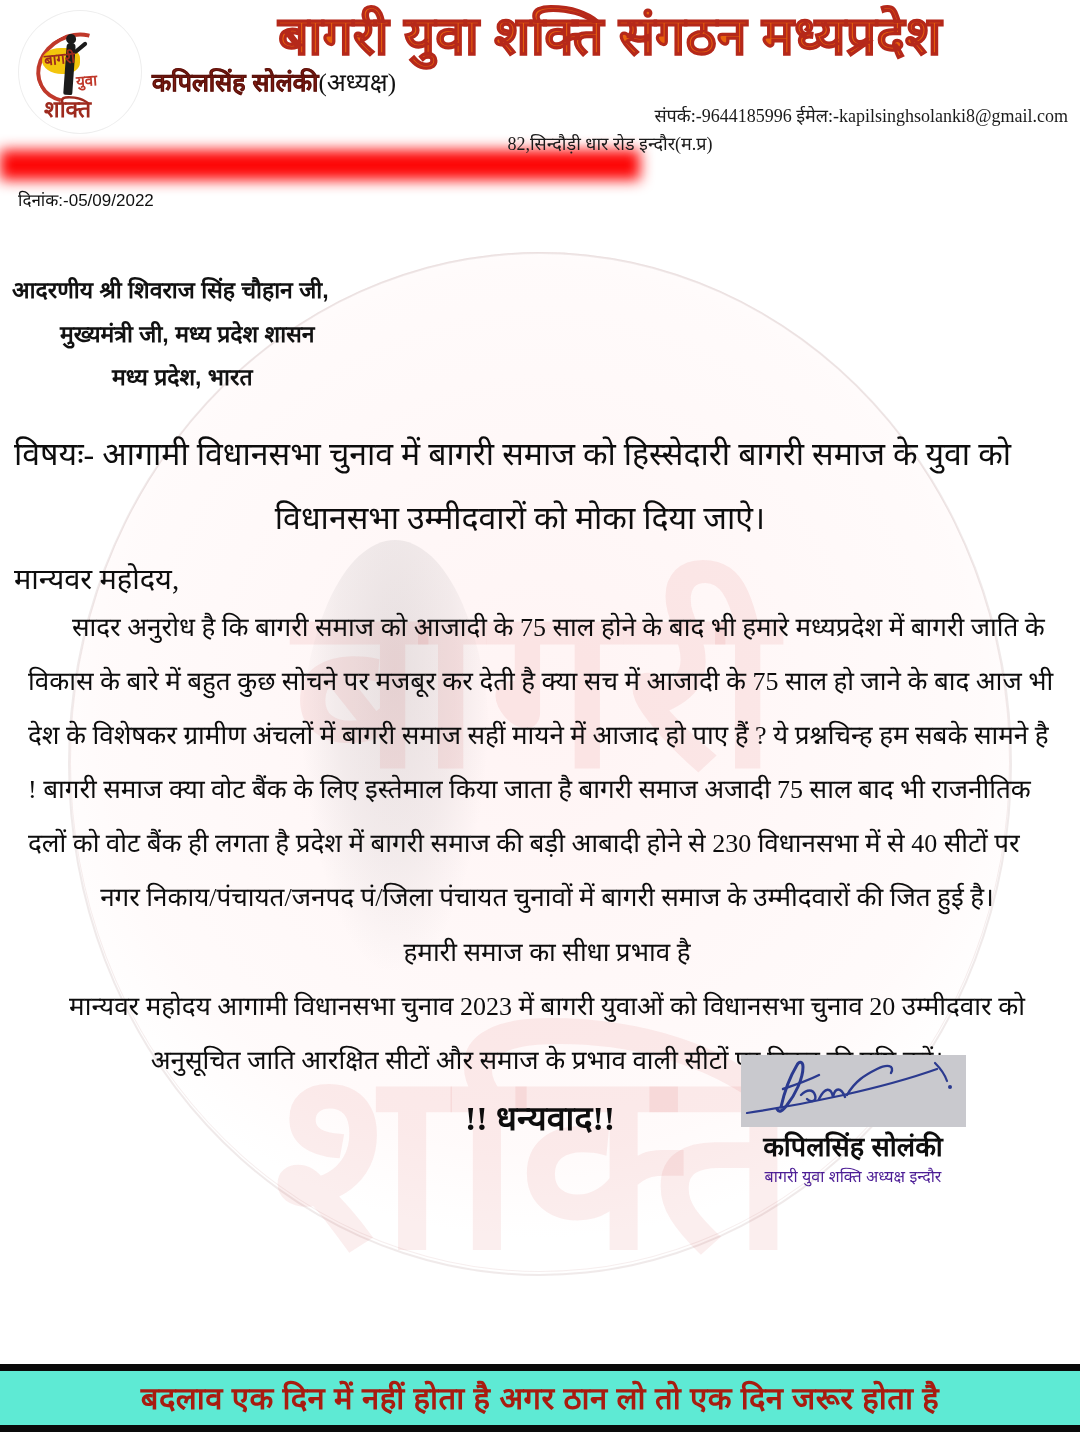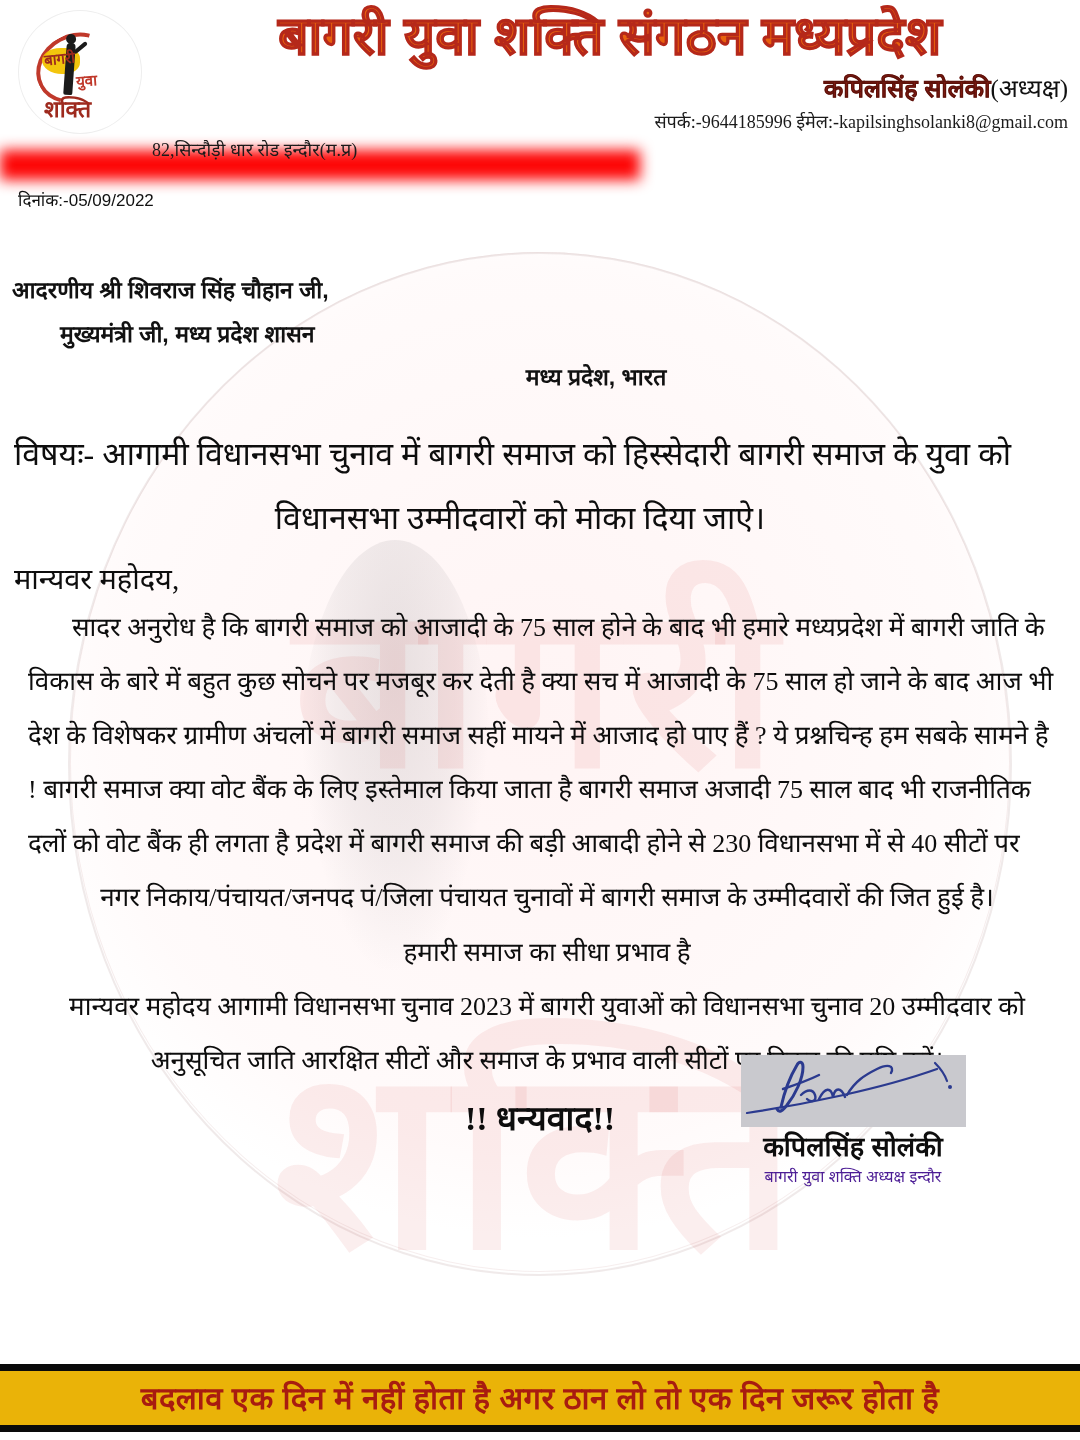--- a/index.html
+++ b/index.html
@@ -199,22 +199,22 @@
     font-weight: bold;
     line-height: 1.05;
     color: #e8620d;
     -webkit-text-stroke: 1.6px #b5281a;
     text-align: center;
     margin: 2px 0 0 0;
     letter-spacing: 0.5px;
     white-space: nowrap;
   }
   .pres-line {
-    margin-top: 6px;
-    text-align: right;
+    margin-top: 0;
+    text-align: left;
     white-space: nowrap;
   }
   .pres-name {
     font-family: "Liberation Sans", "DejaVu Sans", sans-serif;
     font-size: 25px;
     font-weight: bold;
     color: #8e1e14;
     -webkit-text-stroke: 0.5px #5d120b;
   }
   .pres-role {
@@ -227,21 +227,21 @@
     font-size: 18px;
     color: #1a1a1a;
     text-align: right;
     margin-top: 5px;
     white-space: nowrap;
   }
   .addr-line {
     font-family: "Liberation Serif", "DejaVu Serif", serif;
     font-size: 18px;
     color: #1a1a1a;
-    text-align: left;
+    text-align: center;
     margin-top: 4px;
     white-space: nowrap;
   }
 
   
   .red-bar {
     position: absolute;
     left: 0;
     top: 150px;
     width: 640px;
@@ -270,21 +270,21 @@
   }
   .addressee div {
     font-family: "Liberation Sans", "DejaVu Sans", sans-serif;
     font-size: 23px;
     font-weight: bold;
     color: #111111;
     line-height: 1.9;
   }
   .ad-1 { padding-left: 4px; }
   .ad-2 { padding-left: 52px; }
-  .ad-3 { padding-left: 104px; text-align: center; }
+  .ad-3 { padding-left: 104px; }
 
   
   .subject {
     position: relative;
     z-index: 3;
     margin-top: 22px;
     padding: 0 14px;
   }
   .subject div {
     font-family: "Liberation Serif", "DejaVu Serif", serif;
@@ -368,21 +368,21 @@
 
   
   .footer {
     position: absolute;
     left: 0;
     right: 0;
     bottom: 8px;
     z-index: 4;
     border-top: 7px solid #0a0a0a;
     border-bottom: 7px solid #0a0a0a;
-    background: #eab308;
+    background: #5eead4;
     padding: 5px 0 7px 0;
     text-align: center;
   }
   .footer-text {
     font-family: "Liberation Sans", "DejaVu Sans", sans-serif;
     font-size: 31px;
     font-weight: bold;
     color: #a81c10;
     letter-spacing: 0.4px;
     white-space: nowrap;

